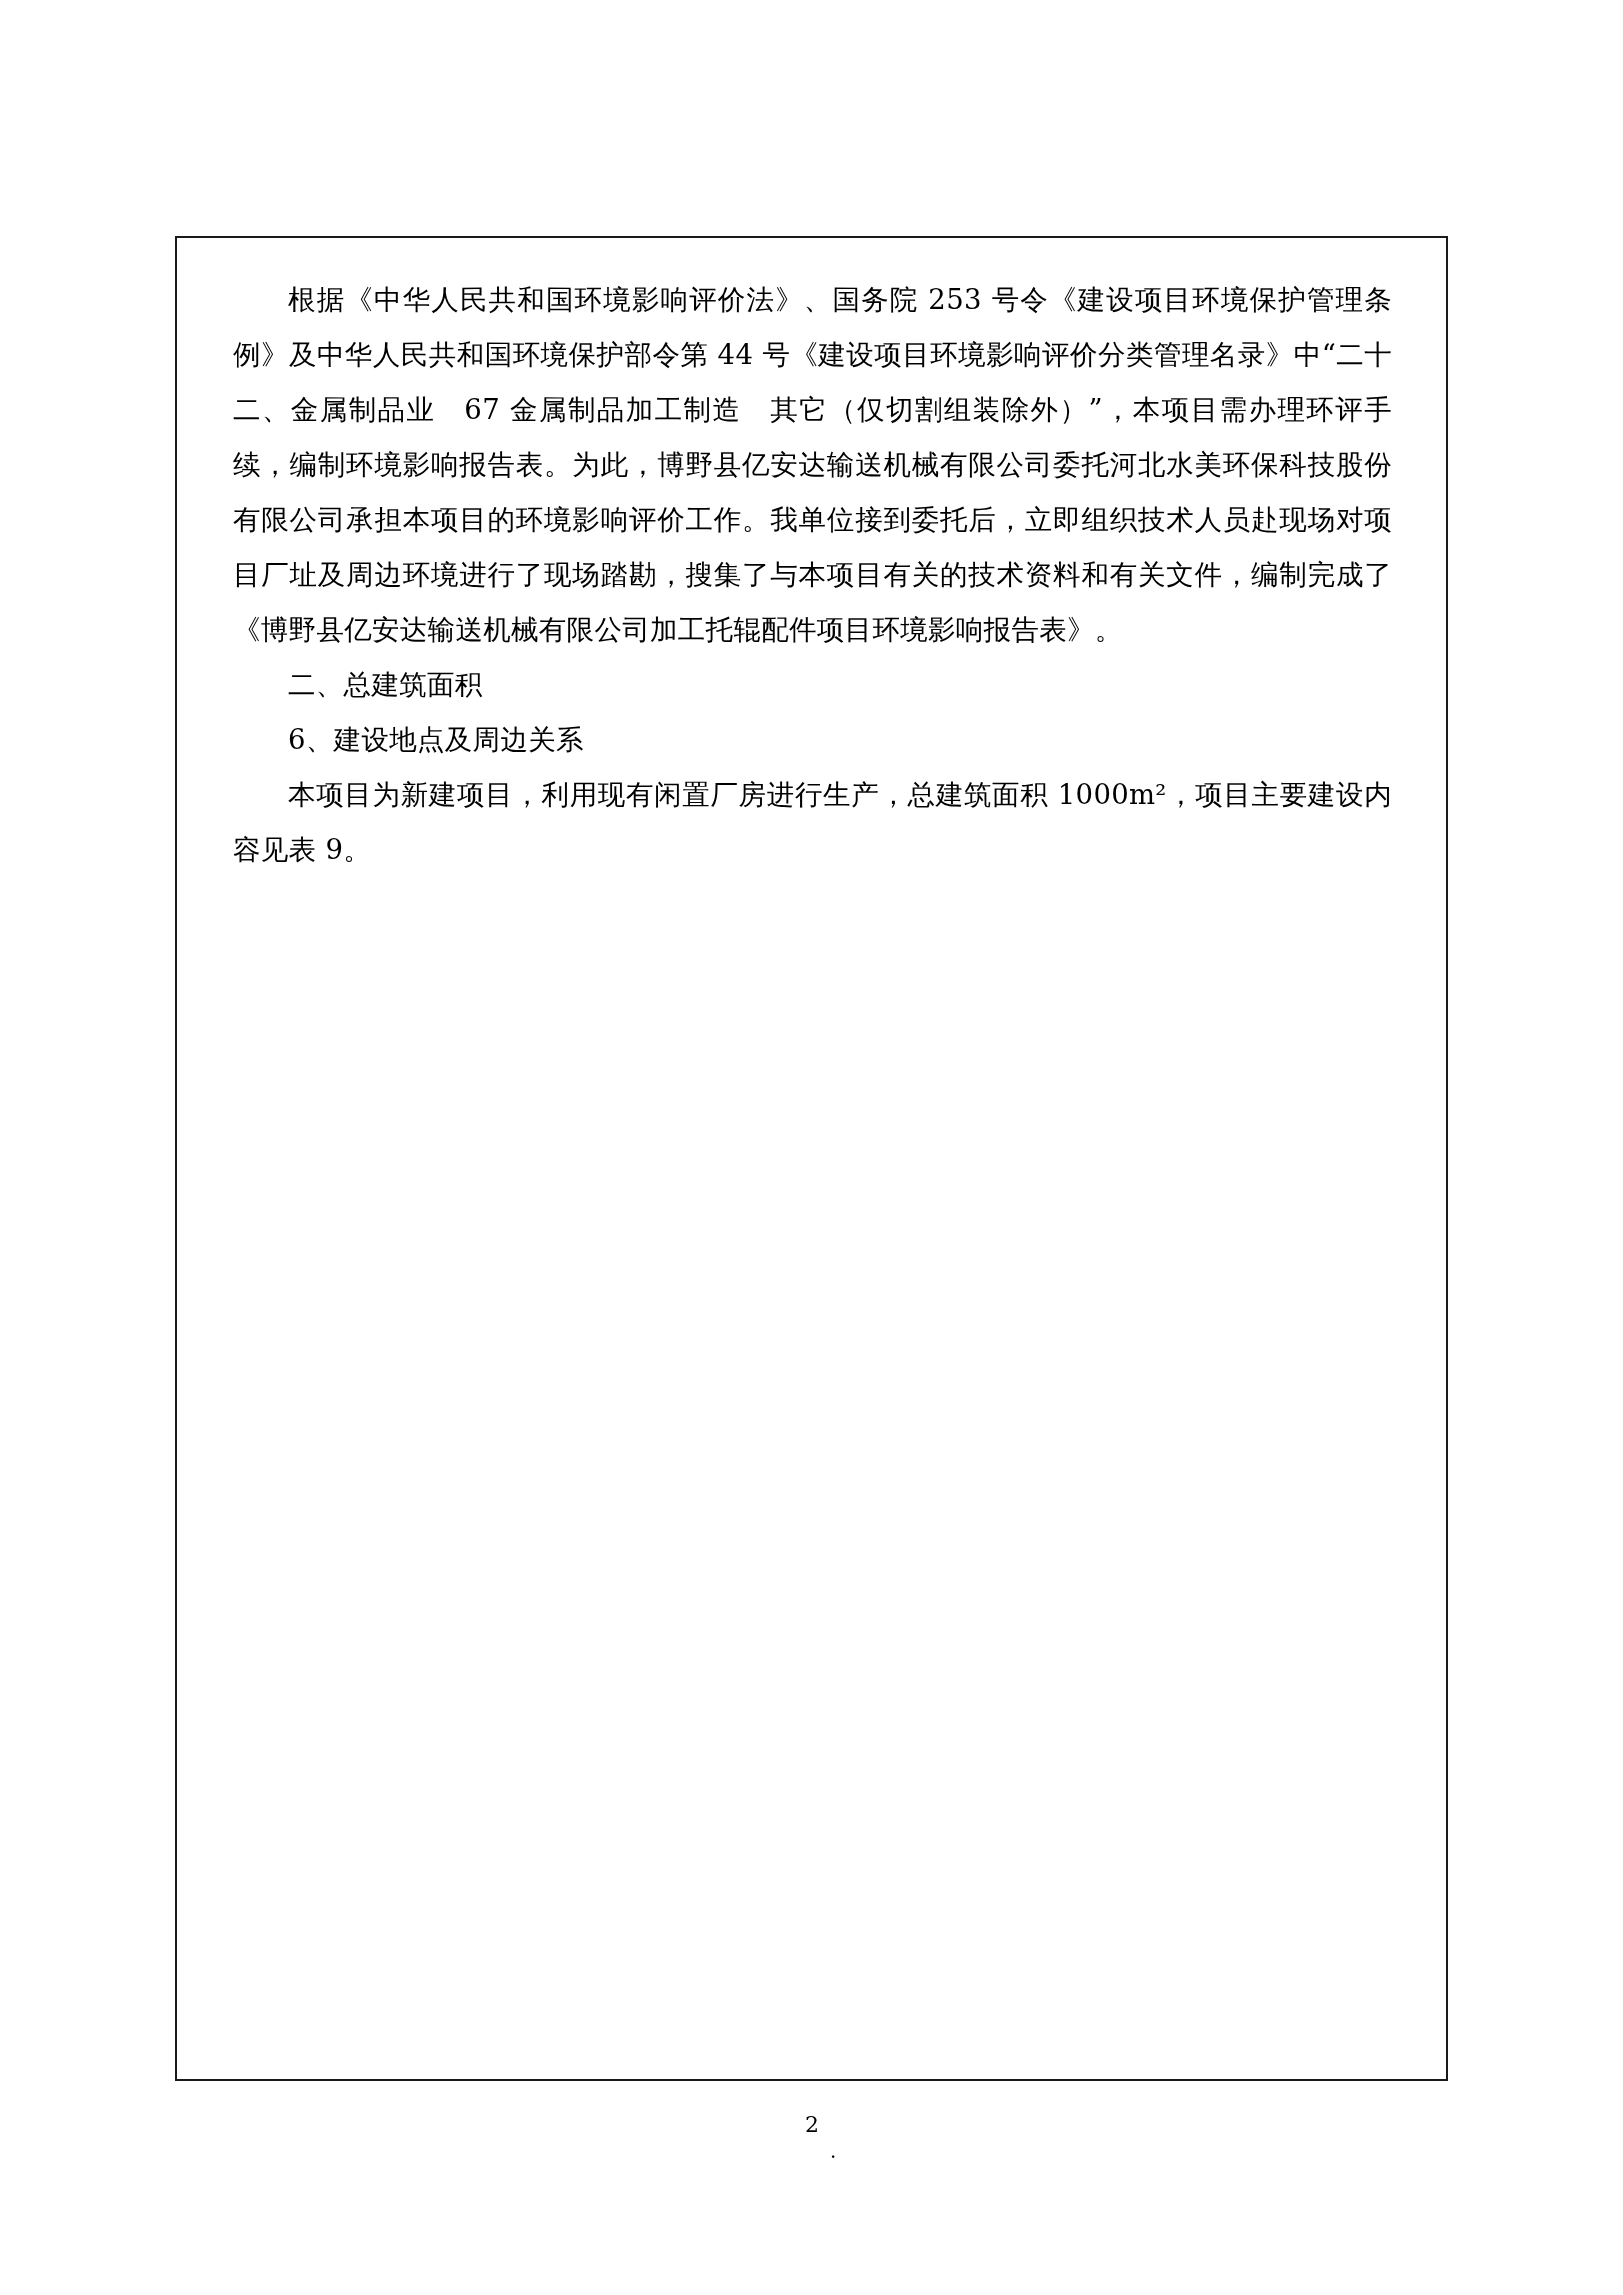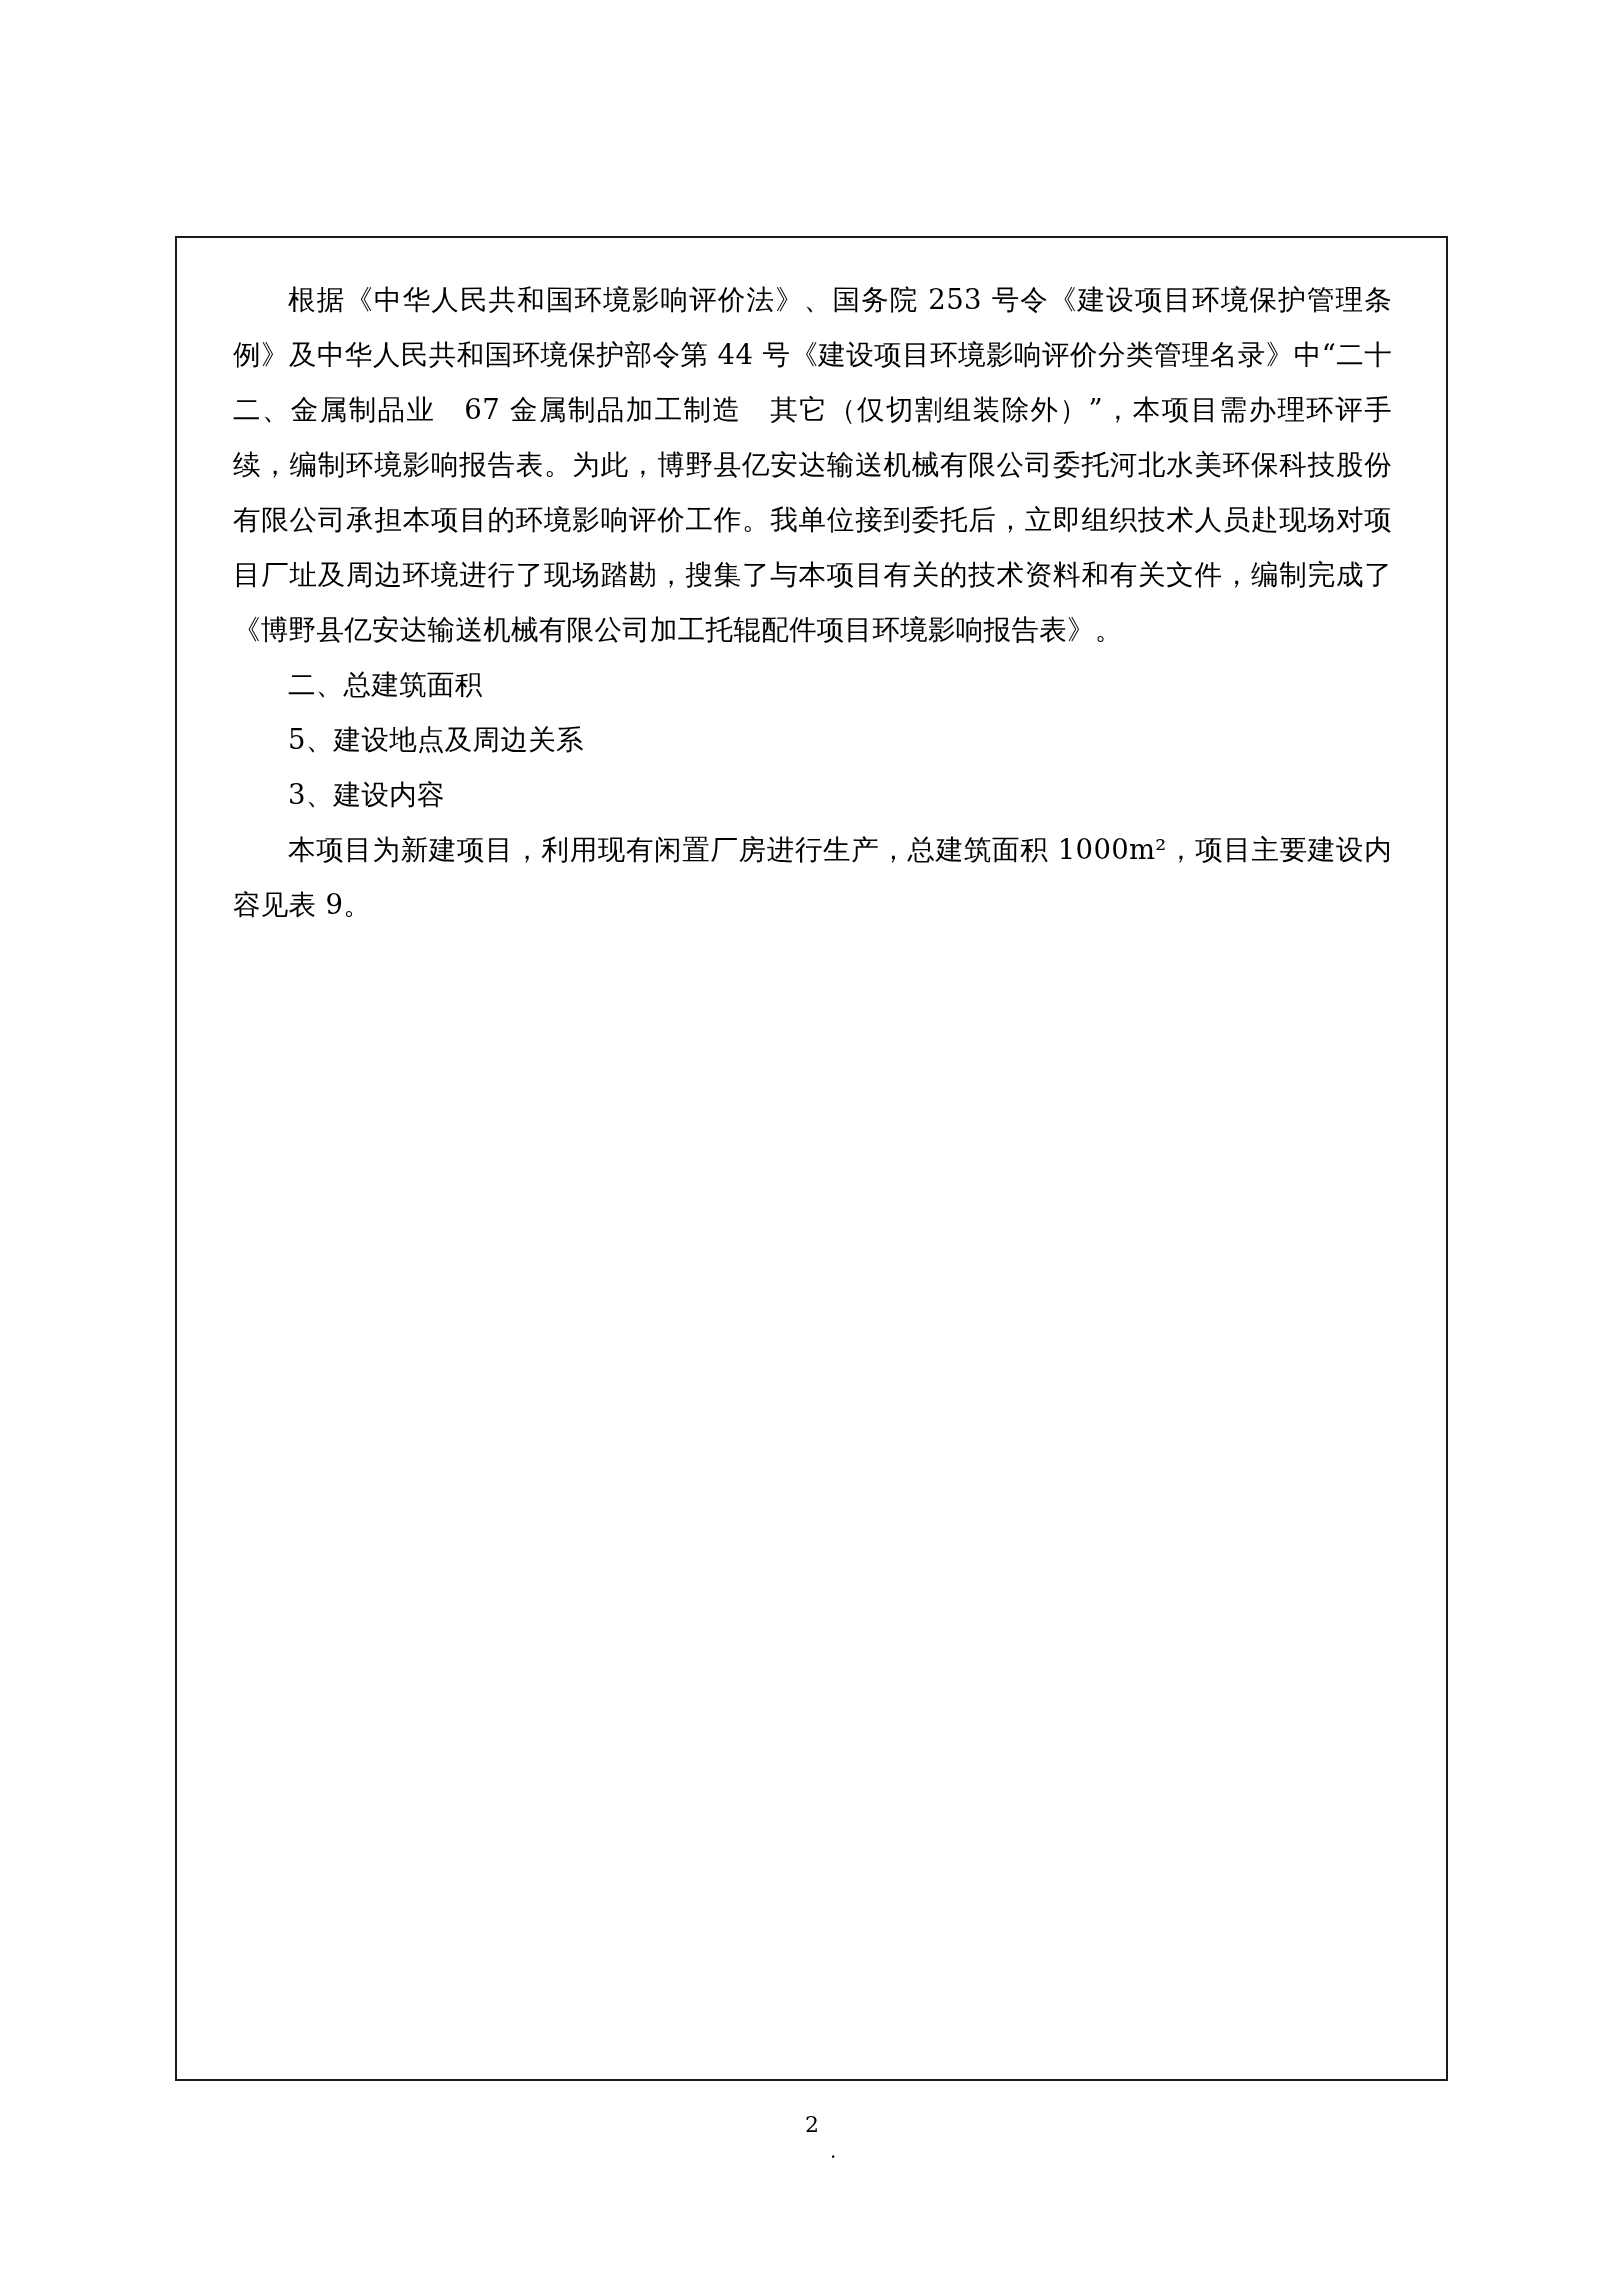--- a/index.html
+++ b/index.html
@@ -68,21 +68,20 @@
   }
 </style>
 </head>
 <body>
 
 <div class="page">
   <div class="content-frame">
     <div class="inner">
       <p class="indent">根据《中华人民共和国环境影响评价法》、国务院 253 号令《建设项目环境保护管理条例》及中华人民共和国环境保护部令第 44 号《建设项目环境影响评价分类管理名录》中“二十二、金属制品业　67 金属制品加工制造　其它（仅切割组装除外）”，本项目需办理环评手续，编制环境影响报告表。为此，博野县亿安达输送机械有限公司委托河北水美环保科技股份有限公司承担本项目的环境影响评价工作。我单位接到委托后，立即组织技术人员赴现场对项目厂址及周边环境进行了现场踏勘，搜集了与本项目有关的技术资料和有关文件，编制完成了《博野县亿安达输送机械有限公司加工托辊配件项目环境影响报告表》。</p>
       <p class="indent">二、总建筑面积</p>
-      <p class="indent">5、建设地点及周边关系</p>
-      <p class="indent">3、建设内容</p>
+      <p class="indent">6、建设地点及周边关系</p>
       <p class="indent">本项目为新建项目，利用现有闲置厂房进行生产，总建筑面积 1000m²，项目主要建设内容见表 9。</p>
     </div>
   </div>
   <div class="page-number">2</div>
   <div class="page-number-dot">.</div>
 </div>
 
 
 </body></html>

